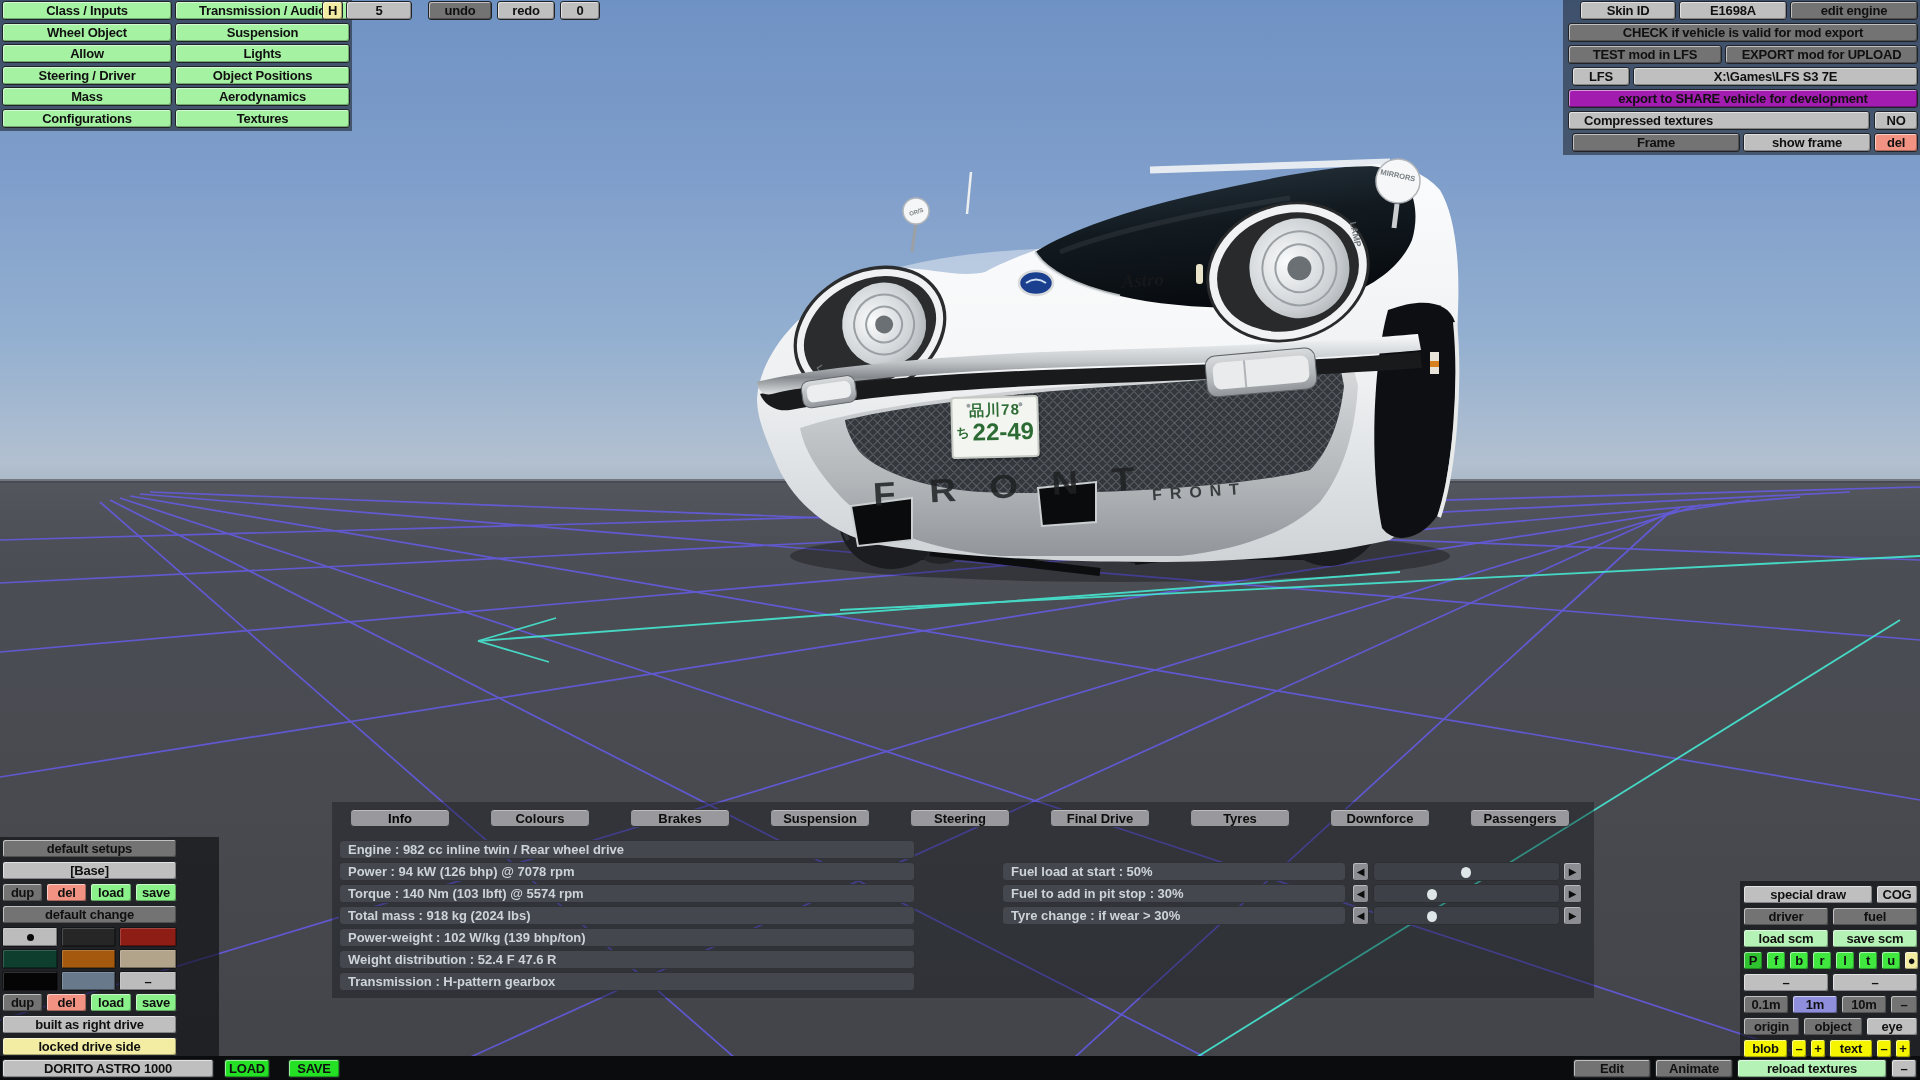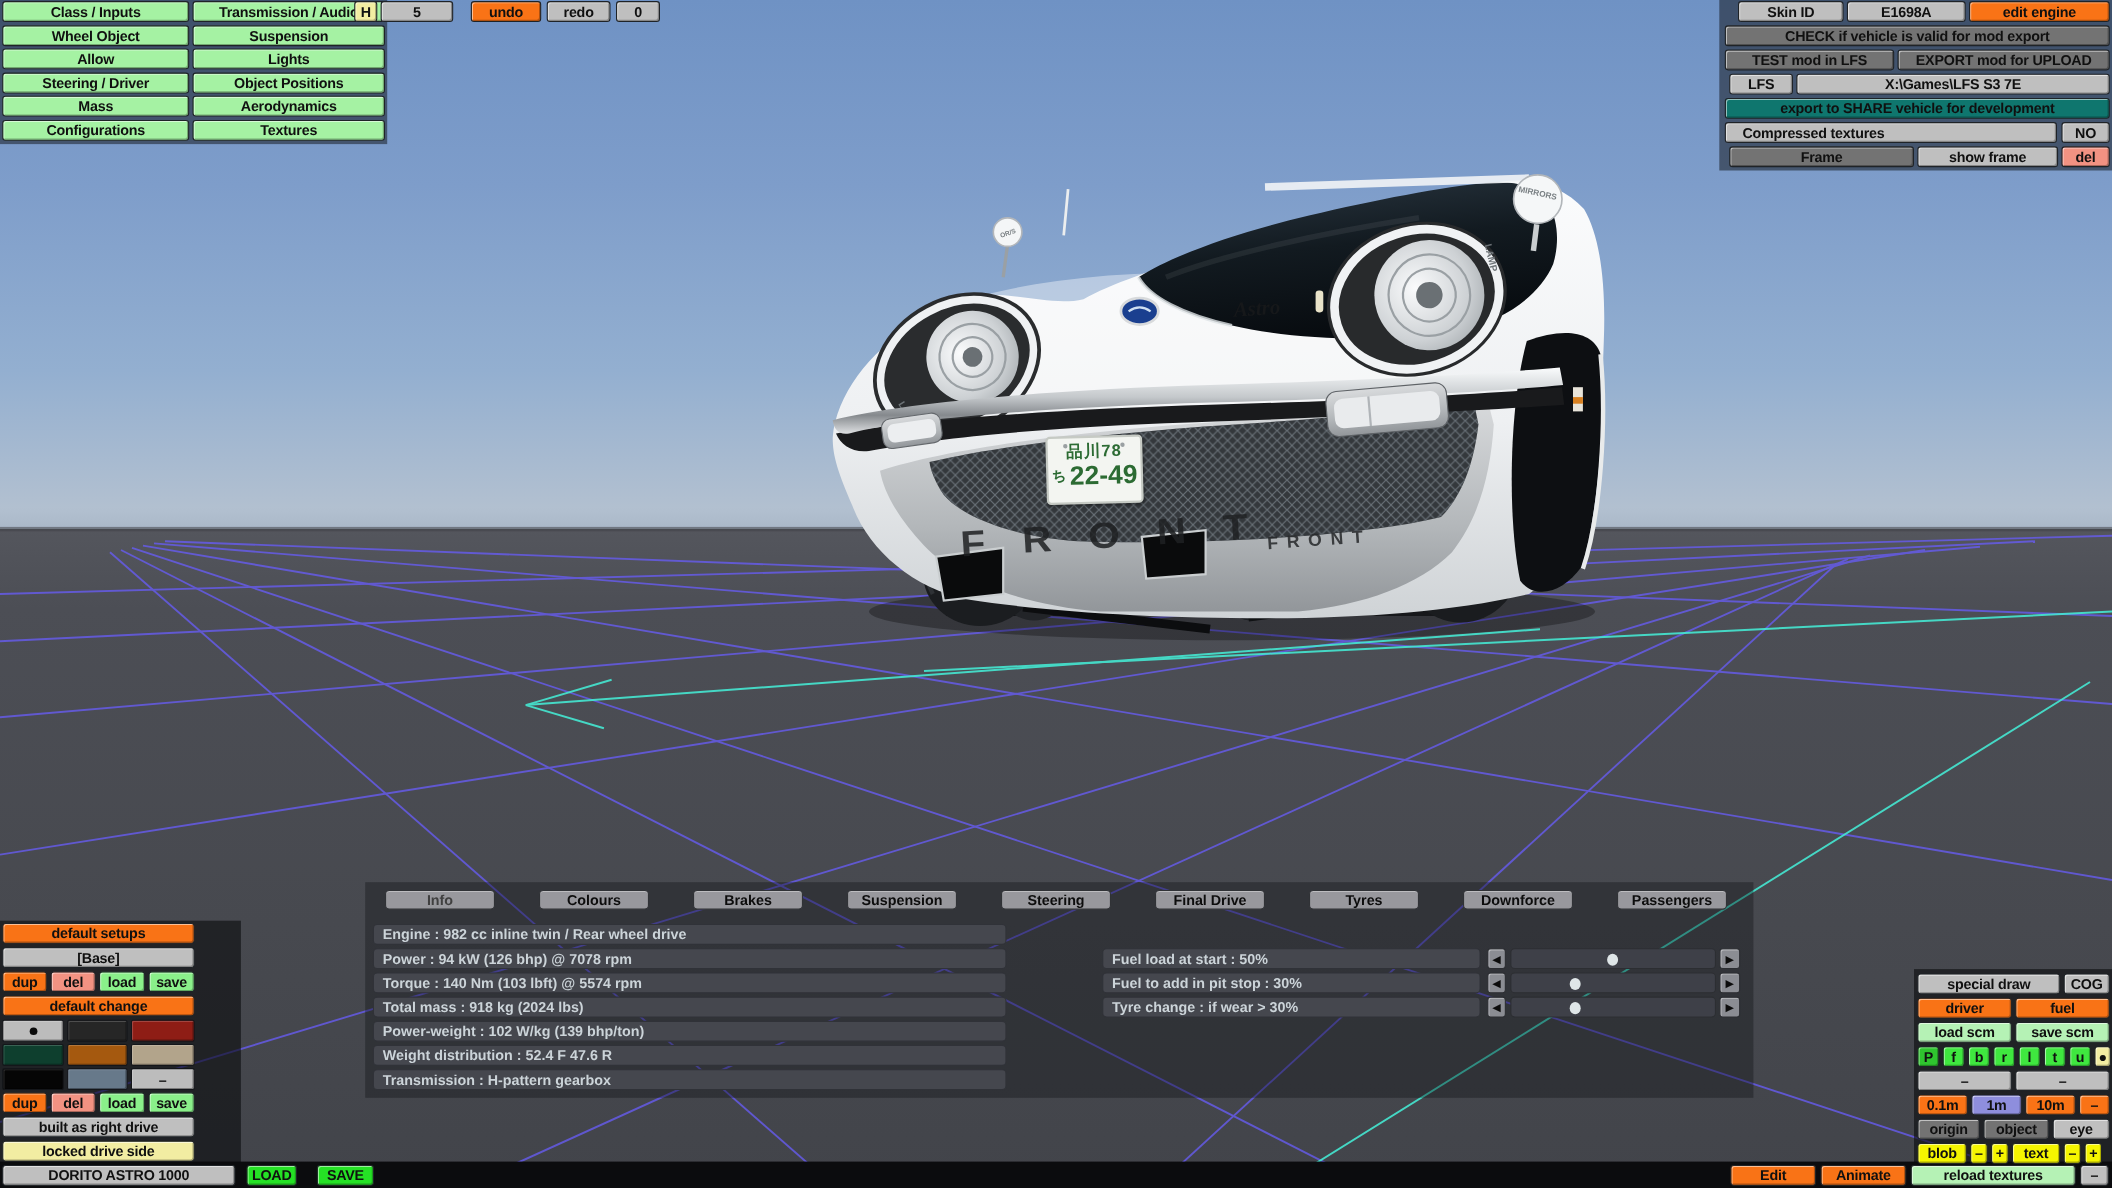--- a/index.html
+++ b/index.html
@@ -12,28 +12,28 @@
        background:linear-gradient(#54565d 0%,#4c4e55 12%,#47494f 60%,#42444a 100%);}
   .horizon{position:absolute;left:0;top:479px;width:1920px;height:4px;background:#3f4147;opacity:.55;}
   .scene-svg{position:absolute;left:0;top:0;width:1920px;height:1080px;}
   
   .backdrop{position:absolute;background:rgba(13,15,19,.5);}
   .bstrip{position:absolute;left:0;top:1056px;width:1920px;height:24px;background:#0b0c0e;}
   .btn{position:absolute;height:19px;box-sizing:border-box;display:flex;align-items:center;justify-content:center;
        font-weight:bold;font-size:13px;letter-spacing:-.2px;color:#101010;border-radius:3px;
        border:1px solid #1f2327;box-shadow:inset 1px 1px 0 rgba(255,255,255,.55),inset -1px -1px 0 rgba(0,0,0,.3);
        white-space:nowrap;overflow:hidden;}
-  .green{background:#a5f2a3}.lav{background:#f97316}.gray{background:#bfbfbf}.dgray{background:#0f766e}
+  .green{background:#a5f2a3}.lav{background:#737373}.gray{background:#bfbfbf}.dgray{background:#a21caf}
   .cyan{background:#737373}.salmon{background:#f29282}.pgreen{background:#b5f2b5}.sgreen{background:#8af08a}
   .bgreen{background:#25e125}.yellow{background:#f5f500}.pyellow{background:#f2eda2}
   .Pgreen{background:#2fc42f}.lgreen{background:#3fe73f}.msel{background:#8e8edd}
   .tab{position:absolute;height:18px;box-sizing:border-box;display:flex;align-items:center;justify-content:center;
        font-weight:bold;font-size:13px;color:#0d0d0d;background:#98989d;border-radius:4px;
        border:1px solid #303236;box-shadow:inset 0 1px 0 rgba(255,255,255,.35);}
-  .tab.sel{color:#404040;}
+  .tab.sel{color:#000000;}
   .bar{position:absolute;height:19px;box-sizing:border-box;background:#45474e;border:1px solid #303238;
        border-radius:4px;color:#ccd4d9;font-weight:bold;font-size:13px;display:flex;align-items:center;
        padding-left:8px;white-space:nowrap;}
   .bar.title{color:#d9e53e;}
   .slide-btn{position:absolute;height:19px;box-sizing:border-box;background:#8b8d93;border:1px solid #2c2e32;
        border-radius:3px;display:flex;align-items:center;justify-content:center;font-size:10px;color:#0c0c0c;
        box-shadow:inset 1px 1px 0 rgba(255,255,255,.4);}
   .track{position:absolute;height:19px;box-sizing:border-box;background:#3e4048;border:1px solid #2c2e32;border-radius:4px;}
   .dot{position:absolute;top:4px;width:10px;height:11px;border-radius:50%;background:#dfe6e8;}
   .swatch{position:absolute;height:20px;box-sizing:border-box;border:1px solid #14161a;border-radius:2px;

